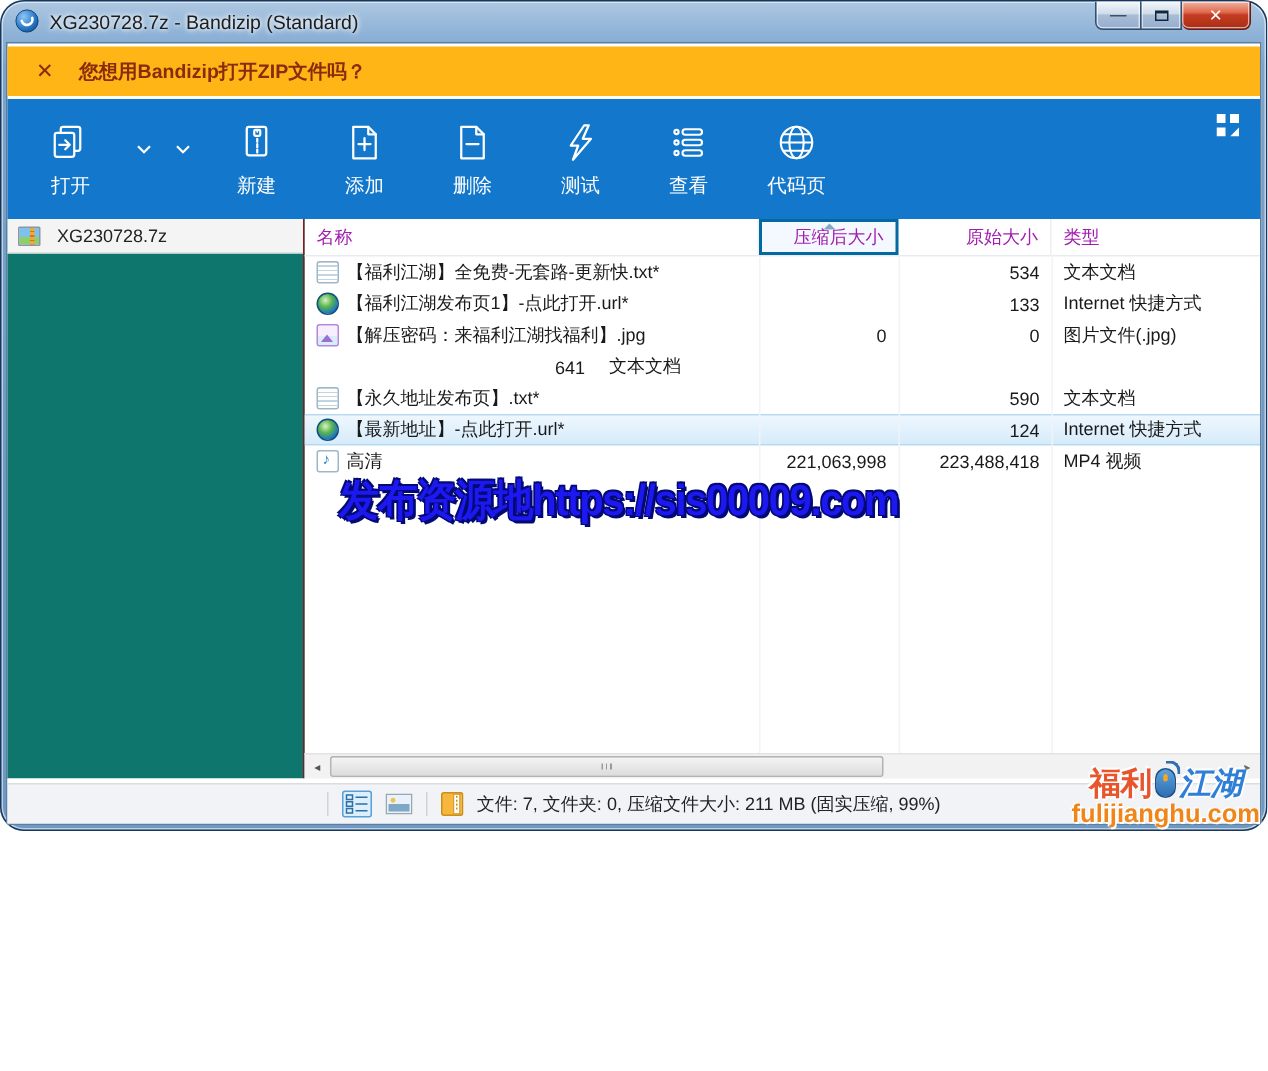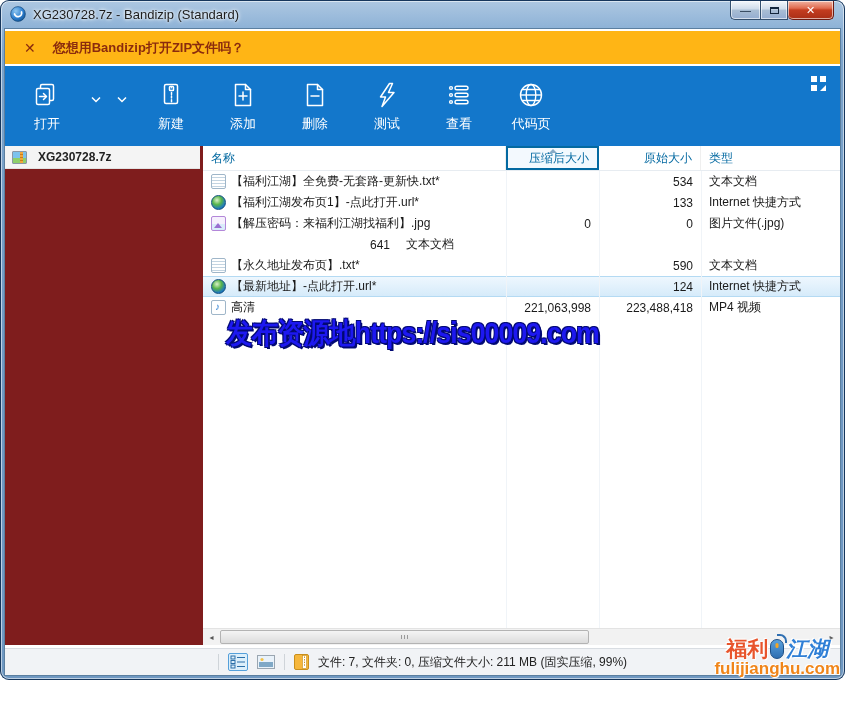--- a/index.html
+++ b/index.html
@@ -1,20 +1,20 @@
 <!DOCTYPE html>
 <html><head>
 <meta charset="utf-8">
 <style>
   * { margin:0; padding:0; box-sizing:border-box; }
   html,body { width:845px; height:714px; overflow:hidden; background:#fff;
     font-family:"Liberation Sans","DejaVu Sans",sans-serif; }
 
   
-  .window { position:relative; width:845px; height:680px; border-radius:9px; overflow:hidden;
+  .window { position:relative; width:845px; height:554px; border-radius:16px; overflow:hidden;
     background:linear-gradient(180deg,#aec8e2 0%,#8fb3d7 4%,#7ca4cb 8%,#6f98c2 60%,#6f98c2 100%);
     box-shadow:inset 0 0 0 1px #16365c, inset 0 0 0 2px rgba(255,255,255,.55); }
   .titlebar { height:28px; display:flex; align-items:center; padding:0 10px; gap:7px; }
   .title-text { font-size:13px; color:#1c1c1c; text-shadow:0 0 3px #fff,0 0 5px #fff; }
   .winbtns { position:absolute; top:1px; right:11px; display:flex; }
   .wbtn { height:19px; border:1px solid #34506e; border-top:none; border-radius:0 0 5px 5px;
     display:flex; align-items:center; justify-content:center; color:#13263c; font-size:11px;
     background:linear-gradient(180deg,#f3f7fb 0%,#cfdcea 45%,#a9bed4 50%,#94add0 100%);
     box-shadow:inset 0 0 0 1px rgba(255,255,255,.6); margin-left:0; }
   .wbtn.min { width:30px; border-right:none; border-radius:0 0 0 5px; }
@@ -42,26 +42,26 @@
   .toolbar { height:80px; flex:0 0 auto; display:flex; align-items:stretch; padding:0 6px; position:relative; }
   .tbtn { width:72px; display:flex; flex-direction:column; align-items:center; justify-content:center;
     gap:4px; color:#fff; font-size:13px; cursor:default; }
   .tbtn svg { display:block; }
   .tchev { width:26px; display:flex; align-items:center; justify-content:center; margin-top:-14px; cursor:default; }
   .tspacer { flex:1; }
   .layout-toggle { position:absolute; top:10px; right:14px; cursor:default; }
 
   
   .content { flex:1; display:flex; min-height:0; }
-  .sidebar { width:198px; flex:0 0 auto; background:#7f1d1d; border-right:3px solid #7f1d1d;font-weight:bold; }
+  .sidebar { width:198px; flex:0 0 auto; background:#0f766e; border-right:1px solid #7f1d1d; }
   .side-item { height:23px; display:flex; align-items:center; gap:6px; padding:0 7px;
     background:#f4f4f4; border-bottom:1px solid #e2e2e2; font-size:12px; color:#222; }
 
   .listcol { flex:1; display:flex; flex-direction:column; min-width:0; }
-  .lheader { height:25px; flex:0 0 auto; display:flex; font-size:12px; color:#0369a1;
+  .lheader { height:25px; flex:0 0 auto; display:flex; font-size:12px; color:#a21caf;
     border-bottom:1px solid #e7ecf1; }
   .hcell { display:flex; align-items:center; padding:0 8px; border-right:1px solid #efefef; position:relative; }
   .hcell.num { justify-content:flex-end; }
   .hcell.sorted { background:#f3f9fe; border:2px solid #0369a1; }
   .sort-caret { position:absolute; top:1px; left:50%; transform:translateX(-50%);
     width:0; height:0; border-left:4px solid transparent; border-right:4px solid transparent;
     border-bottom:4px solid #86aac6; }
   .c-name { width:303px; } .c-packed { width:93px; } .c-size { width:102px; } .c-type { flex:1; border-right:none; }
 
   .rows { flex:1; position:relative; font-size:12px; color:#1a1a1a; overflow:hidden; }
@@ -110,21 +110,21 @@
   .sicon { display:flex; align-items:center; justify-content:center; }
   .sicon.active { background:#dceffb; border:1px solid #55a0da; border-radius:2px; padding:1px; }
 
   
   .watermark { position:absolute; left:226px; top:314px; z-index:50; pointer-events:none;
     white-space:nowrap; font-size:29px; font-weight:bold; letter-spacing:-1px;
     transform:scaleX(.92); transform-origin:left center;
     text-shadow:1px 1px 0 #030a74,-1px -1px 0 #030a74,1px -1px 0 #030a74,-1px 1px 0 #030a74,2px 2px 0 #030a74; }
   .sitelogo { position:absolute; right:5px; bottom:3px; z-index:60; text-align:center;
     line-height:1; pointer-events:none; }
-  .logo-line1 { display:flex; align-items:center; justify-content:center; font-size:21px; font-weight:bold; }
+  .logo-line1 { display:flex; align-items:flex-start; justify-content:center; font-size:21px; font-weight:bold; }
   .logo-line1 span { text-shadow:0 0 2px #fff,0 0 3px #fff,1px 1px 0 #fff,-1px -1px 0 #fff; }
   .mouse-icon { display:inline-block; width:14px; height:20px; margin:0 2px; position:relative;
     background:linear-gradient(180deg,#5aa2de,#2f6fb2); border:1px solid #1d4f86; border-radius:7px; }
   .mouse-icon::before { content:""; position:absolute; top:3px; left:50%; transform:translateX(-50%);
     width:3px; height:5px; background:#f5a623; border-radius:2px; }
   .mouse-icon::after { content:""; position:absolute; top:-6px; left:6px; width:8px; height:7px;
     border:2px solid #2f6fb2; border-bottom:none; border-left:none; border-radius:0 7px 0 0; }
   .logo-line2 { font-size:17px; font-weight:bold; margin-top:1px;
     text-shadow:0 0 2px #fff,1px 1px 0 #fff,-1px -1px 0 #fff; }
 </style>

